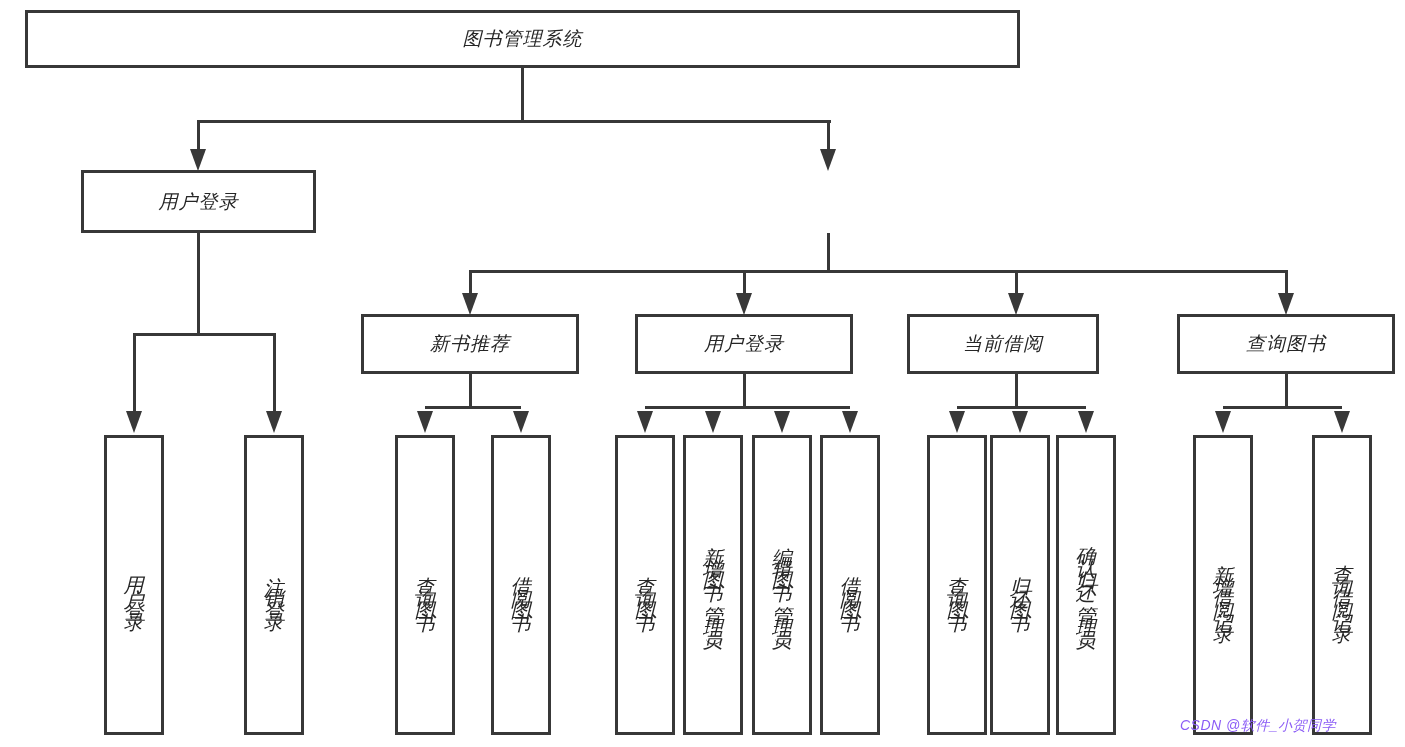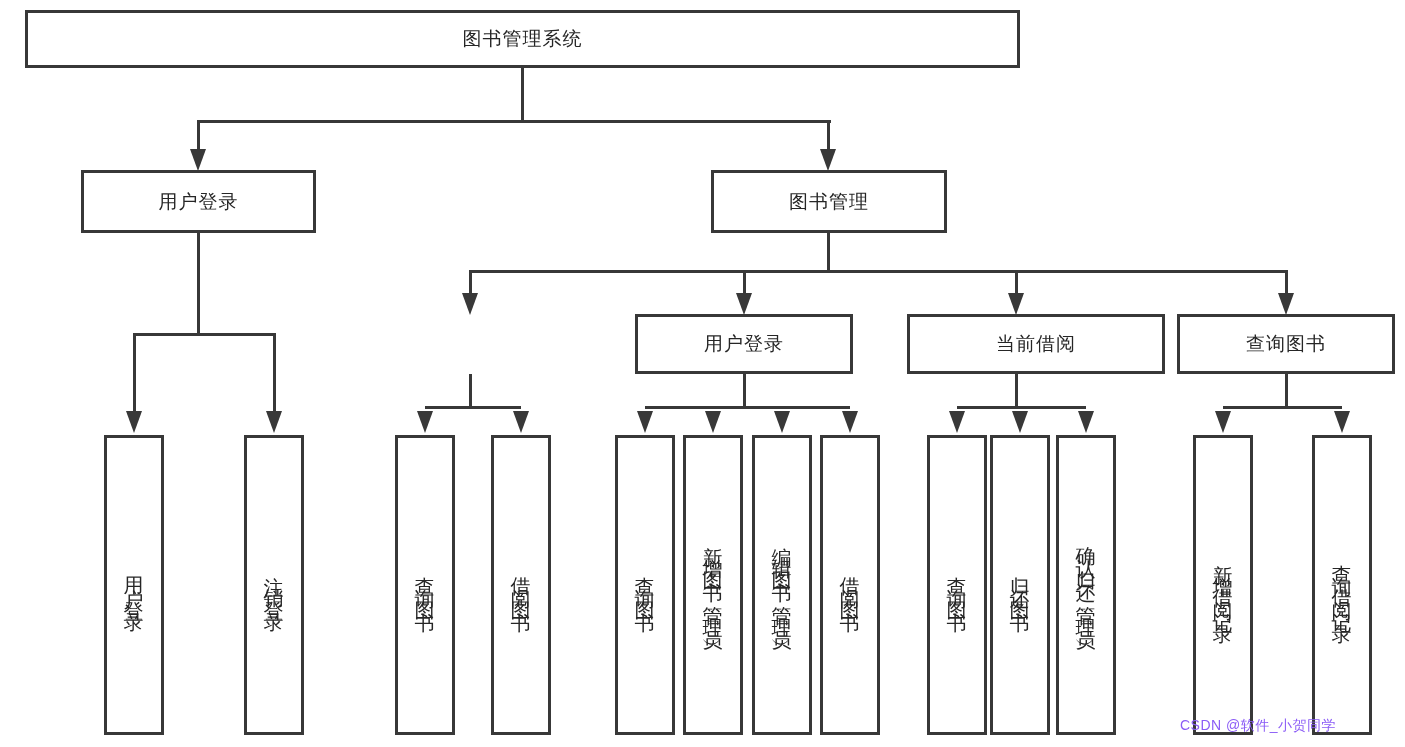--- a/index.html
+++ b/index.html
@@ -1,18 +1,18 @@
 <!DOCTYPE html>
 <html><head>
 <meta charset="utf-8">
 <style>
   html,body{margin:0;padding:0;background:#ffffff;}
   #canvas{
     position:relative;width:1405px;height:747px;background:#ffffff;
-    font-family:"Liberation Sans","DejaVu Sans",sans-serif;overflow:hidden;
+    font-family:"Liberation Sans","DejaVu Sans",sans-serif;overflow:hidden;font-style:italic;
   }
   .box{
     position:absolute;background:#ffffff;border:3px solid #383838;box-sizing:border-box;
     display:flex;align-items:center;justify-content:center;
     font-size:19px;color:#262626;letter-spacing:1px;white-space:nowrap;
   }
   .vbox{
     writing-mode:vertical-rl;text-orientation:mixed;
     font-size:20px;letter-spacing:12px;line-height:1;
   }
@@ -40,46 +40,46 @@
   <div class="vline" style="left:521px;top:68px;height:54px"></div>
   <div class="hline" style="left:197px;top:120px;width:634px"></div>
   <div class="vline" style="left:197px;top:120px;height:31px"></div>
   <div class="arrow" style="left:190px;top:149px"></div>
   <div class="vline" style="left:827px;top:120px;height:31px"></div>
   <div class="arrow" style="left:820px;top:149px"></div>
 
   <div class="box" style="left:81px;top:170px;width:235px;height:63px">
     <span>用户登录</span>
   </div>
-  <div class="box" style="left:711px;top:170px;width:236px;height:63px">
-    <span>图书管理</span>
-  </div>
 
   <div class="vline" style="left:197px;top:233px;height:102px"></div>
   <div class="hline" style="left:133px;top:333px;width:143px"></div>
   <div class="vline" style="left:133px;top:333px;height:80px"></div>
   <div class="arrow" style="left:126px;top:411px"></div>
   <div class="vline" style="left:273px;top:333px;height:80px"></div>
   <div class="arrow" style="left:266px;top:411px"></div>
 
   <div class="vline" style="left:827px;top:233px;height:40px"></div>
   <div class="hline" style="left:469px;top:270px;width:818px"></div>
   <div class="vline" style="left:469px;top:270px;height:26px"></div>
   <div class="arrow" style="left:462px;top:293px"></div>
   <div class="vline" style="left:743px;top:270px;height:26px"></div>
   <div class="arrow" style="left:736px;top:293px"></div>
   <div class="vline" style="left:1015px;top:270px;height:26px"></div>
   <div class="arrow" style="left:1008px;top:293px"></div>
   <div class="vline" style="left:1285px;top:270px;height:26px"></div>
   <div class="arrow" style="left:1278px;top:293px"></div>
 
+  <div class="box" style="left:361px;top:314px;width:218px;height:60px">
+    <span>新书推荐</span>
+  </div>
   <div class="box" style="left:635px;top:314px;width:218px;height:60px">
     <span>用户登录</span>
   </div>
-  <div class="box" style="left:907px;top:314px;width:258px;height:60px">
+  <div class="box" style="left:907px;top:314px;width:192px;height:60px">
     <span>当前借阅</span>
   </div>
   <div class="box" style="left:1177px;top:314px;width:218px;height:60px">
     <span>查询图书</span>
   </div>
 
   <div class="vline" style="left:469px;top:374px;height:35px"></div>
   <div class="hline" style="left:425px;top:406px;width:96px"></div>
   <div class="arrow" style="left:417px;top:411px"></div>
   <div class="arrow" style="left:513px;top:411px"></div>

